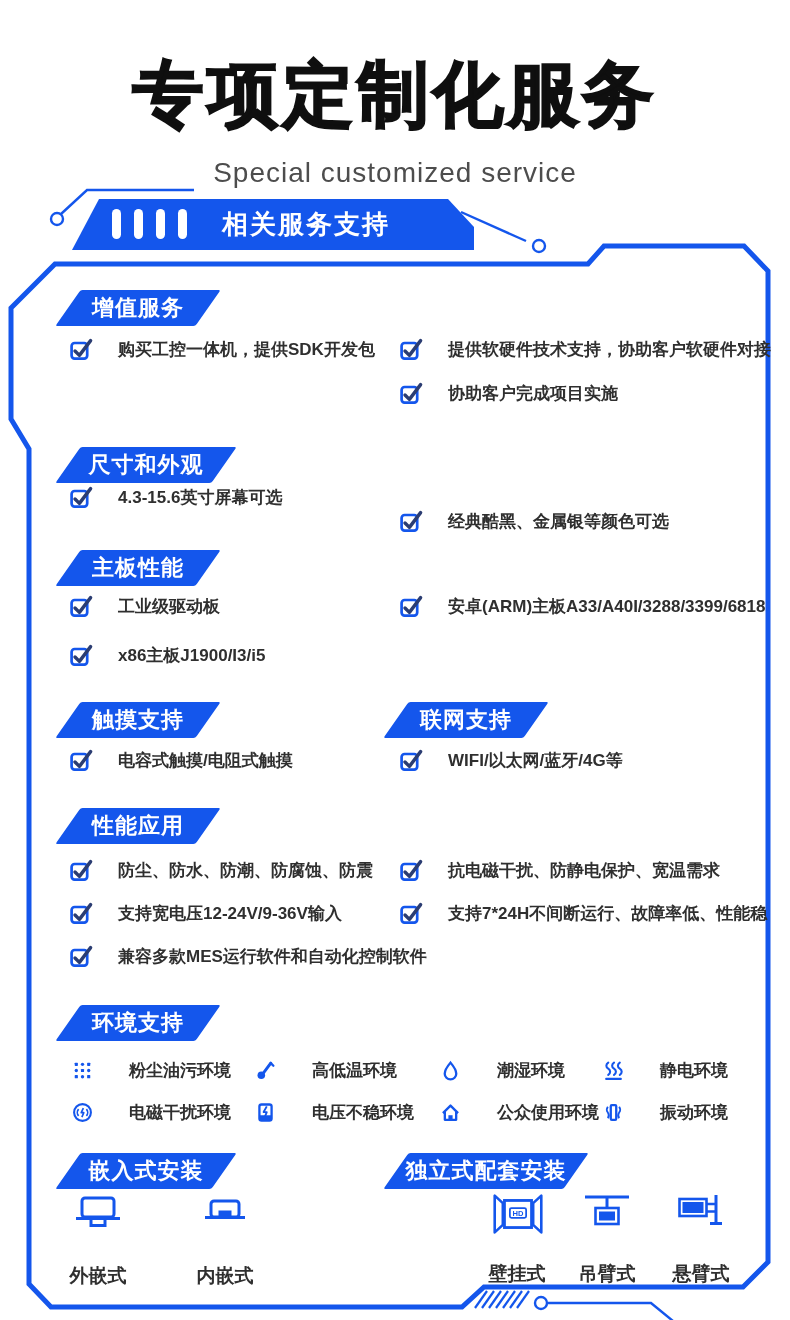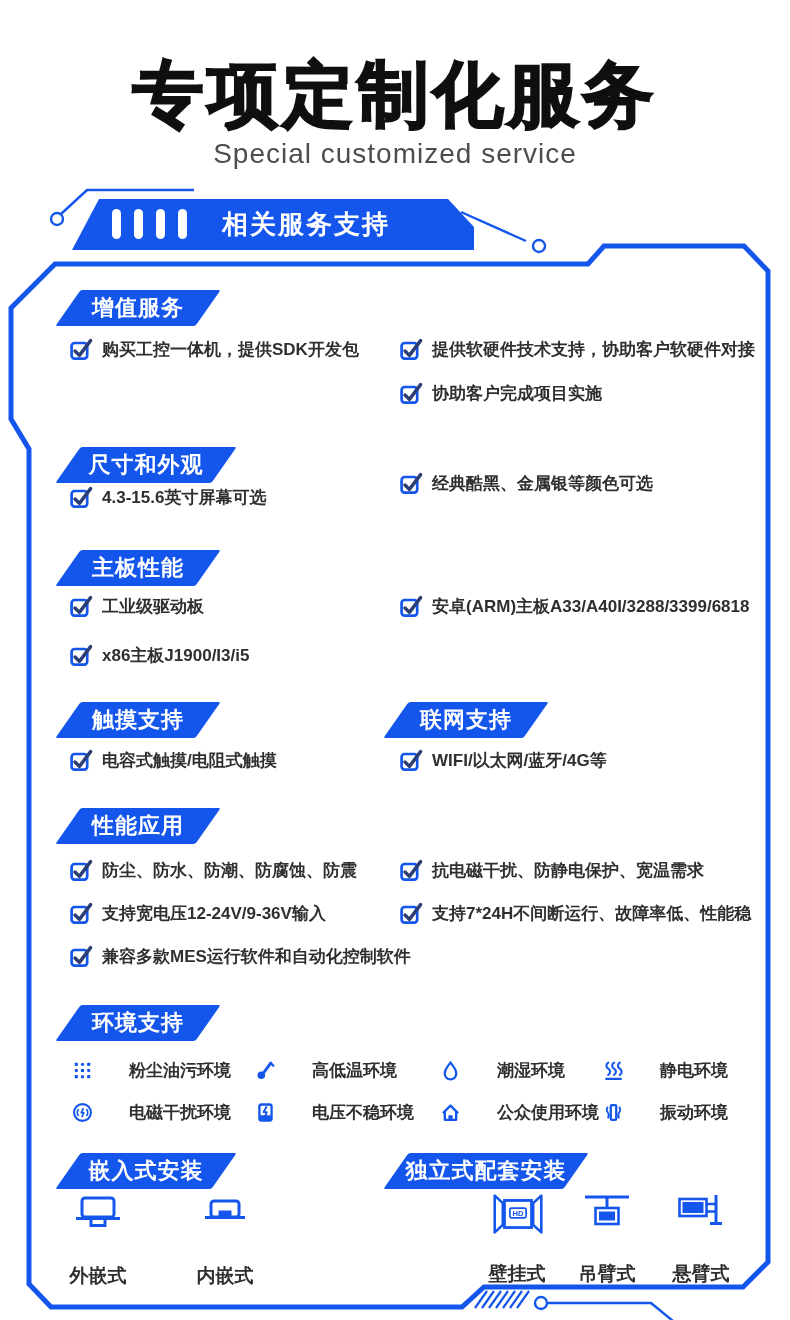--- a/index.html
+++ b/index.html
@@ -4,37 +4,37 @@
 <style>
   :root{ --blue:#1456ec; --navy:#2b3d72; --text:#2f2f2f; }
   html,body{margin:0;padding:0;background:#fff;}
   body{font-family:"Liberation Sans","DejaVu Sans",sans-serif;}
   .page{position:relative;width:790px;height:1320px;background:#fff;overflow:hidden;margin:0 auto;}
   .deco{position:absolute;left:0;top:0;z-index:0;pointer-events:none;}
   .layer{position:absolute;left:0;top:0;width:100%;height:100%;z-index:1;}
 
   .main-title{position:absolute;left:0;top:48px;width:100%;text-align:center;
     font-size:71px;font-weight:900;color:#0f0f0f;letter-spacing:4px;-webkit-text-stroke:2px #0f0f0f;}
-  .sub-title{position:absolute;left:0;top:138px;width:100%;text-align:center;
+  .sub-title{position:absolute;left:0;top:157px;width:100%;text-align:center;
     font-size:28px;font-weight:500;color:#4d4d4d;letter-spacing:1px;}
 
   .banner{position:absolute;left:72px;top:199px;width:402px;height:51px;background:var(--blue);
     clip-path:polygon(27px 0,376px 0,402px 28px,402px 51px,0 51px);}
   .pills{position:absolute;left:40px;top:10px;display:flex;gap:13px;}
   .pill{width:9px;height:30px;border-radius:5px;background:#fff;}
   .banner-label{position:absolute;left:150px;top:0;line-height:51px;color:#fff;
     font-size:26px;font-weight:700;letter-spacing:2px;}
 
   .tag{position:absolute;height:36px;}
   .tag-bg{position:absolute;left:0;top:0;right:0;bottom:0;background:var(--blue);
     transform:skewX(-35deg);border-radius:2px;}
   .tag-label{position:relative;display:block;text-align:center;line-height:36px;
     color:#fff;font-size:22px;font-weight:700;letter-spacing:1px;}
 
-  .check-item{position:absolute;display:flex;align-items:flex-start;gap:9px;white-space:nowrap;}
+  .check-item{position:absolute;display:flex;align-items:flex-start;gap:25px;white-space:nowrap;}
   .check-item .cb{flex:0 0 auto;width:23px;height:23px;}
   .check-item .txt{font-size:17px;font-weight:600;color:var(--text);line-height:23px;letter-spacing:0;}
 
   .env-item{position:absolute;display:flex;align-items:center;gap:8px;white-space:nowrap;}
   .env-item .env-icon{flex:0 0 auto;width:21px;height:21px;display:inline-flex;}
   .env-item .env-label{font-size:17px;font-weight:600;color:var(--text);margin-left:28px;}
 
   .mount-item{position:absolute;display:flex;flex-direction:column;align-items:center;gap:25px;}
   .mount-item .mount-icon{width:50px;height:44px;display:inline-flex;}
   .mount-item .mount-label{font-size:19px;font-weight:700;color:var(--text);white-space:nowrap;}
@@ -148,21 +148,21 @@
         </svg>
       <span class="txt">协助客户完成项目实施</span>
       </div>
 
     <div class="check-item" style="left:70px;top:486px">
       <svg class="cb">
           <use href="#cbx"></use>
         </svg>
       <span class="txt">4.3-15.6英寸屏幕可选</span>
       </div>
-    <div class="check-item" style="left:400px;top:472px">
+    <div class="check-item" style="left:400px;top:510px">
       <svg class="cb">
           <use href="#cbx"></use>
         </svg>
       <span class="txt">经典酷黑、金属银等颜色可选</span>
       </div>
 
     <div class="check-item" style="left:70px;top:595px">
       <svg class="cb">
           <use href="#cbx"></use>
         </svg>

